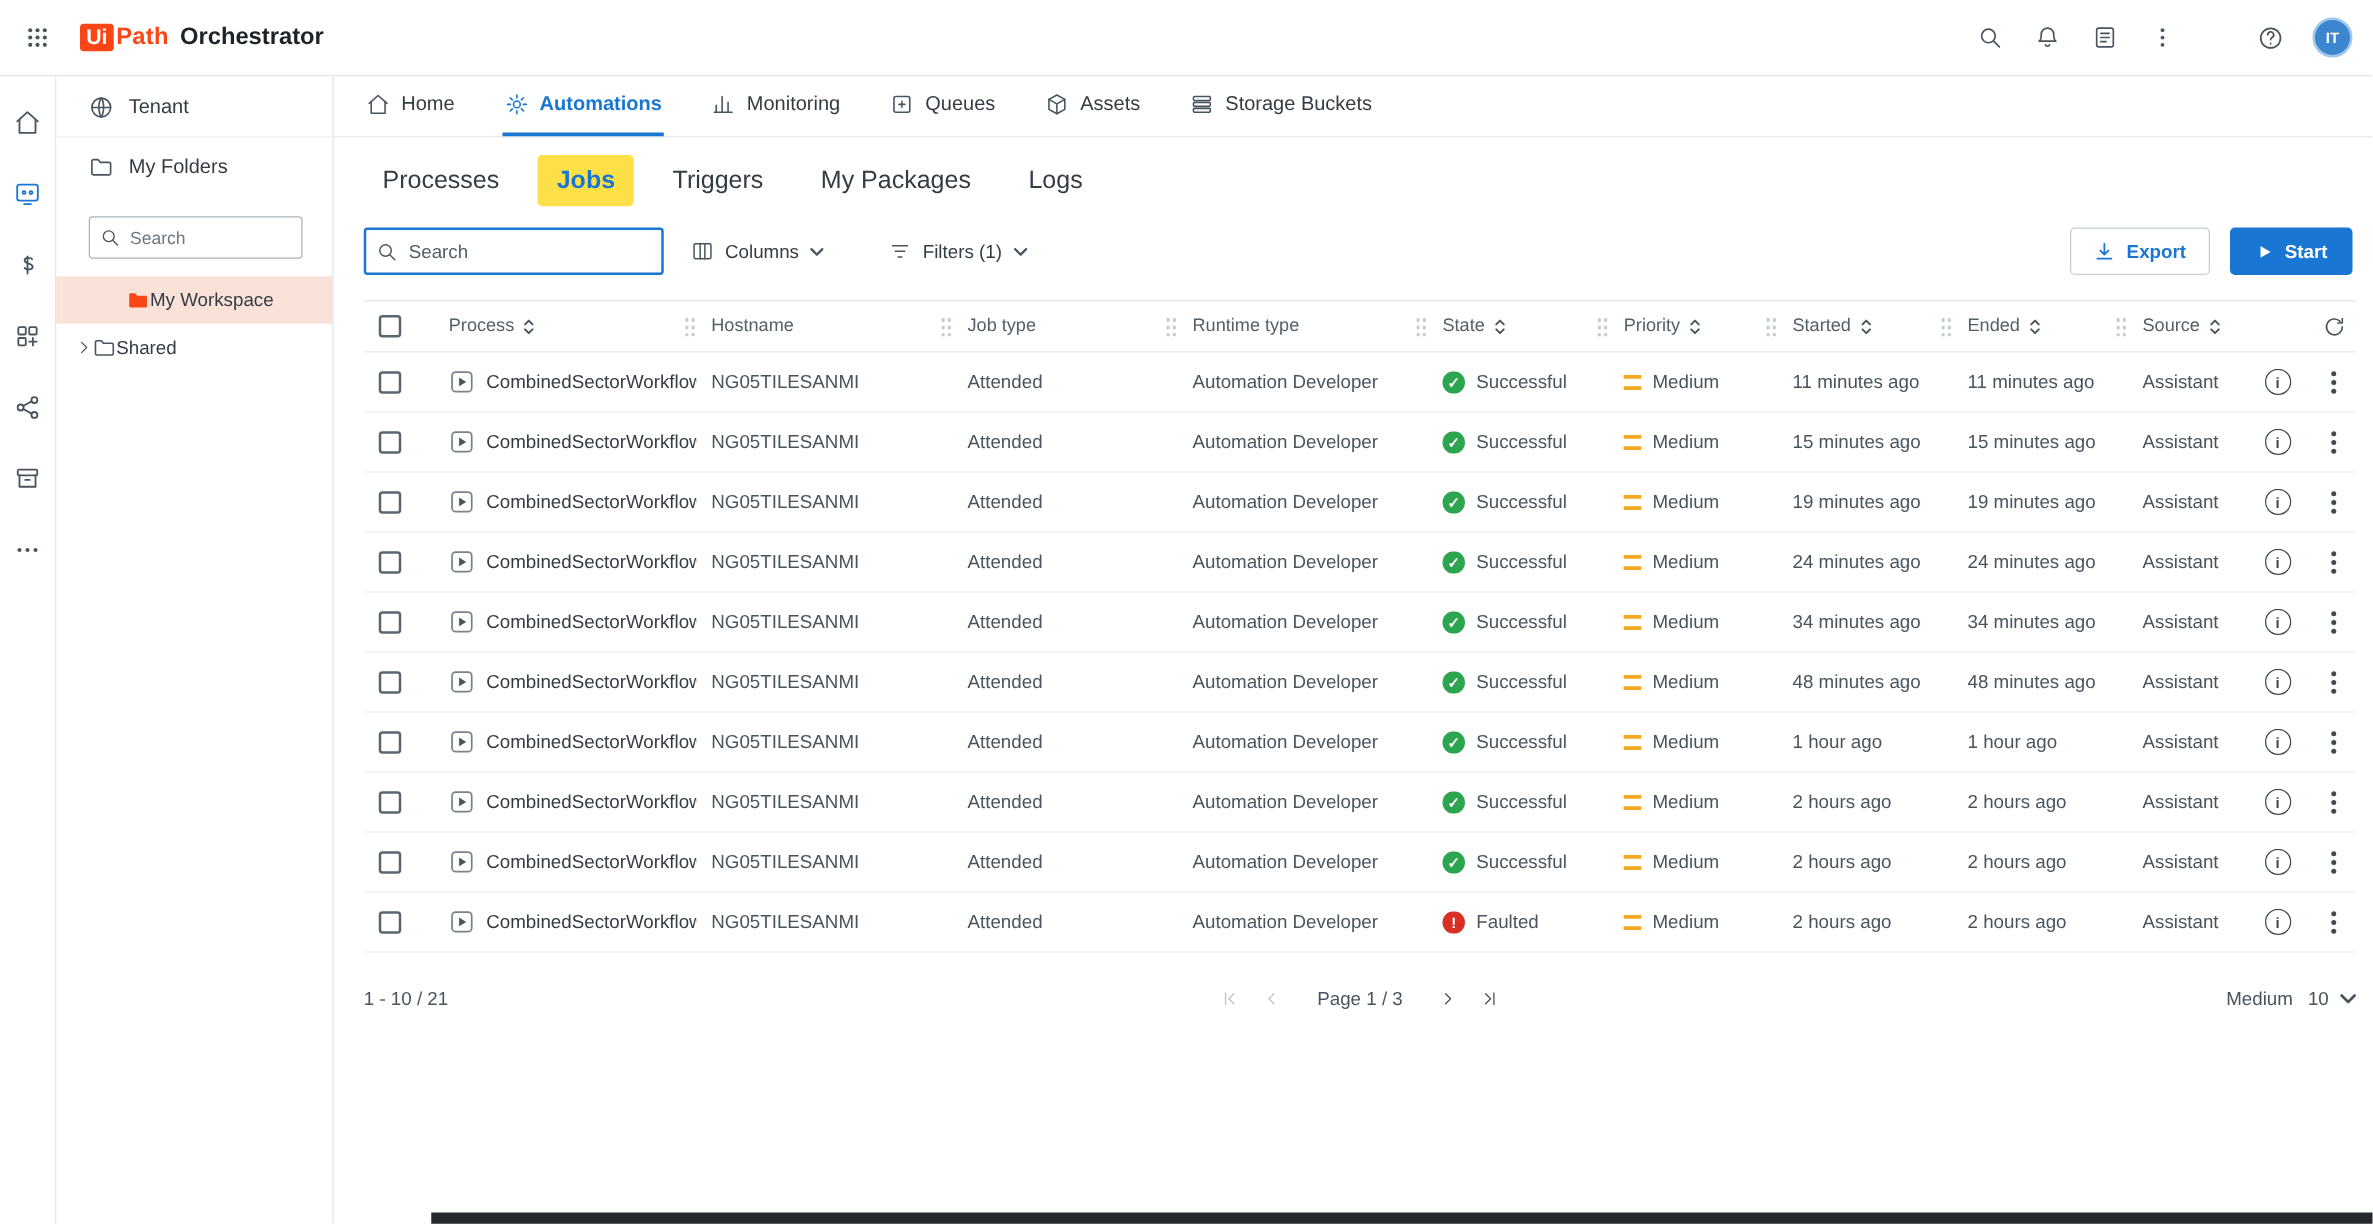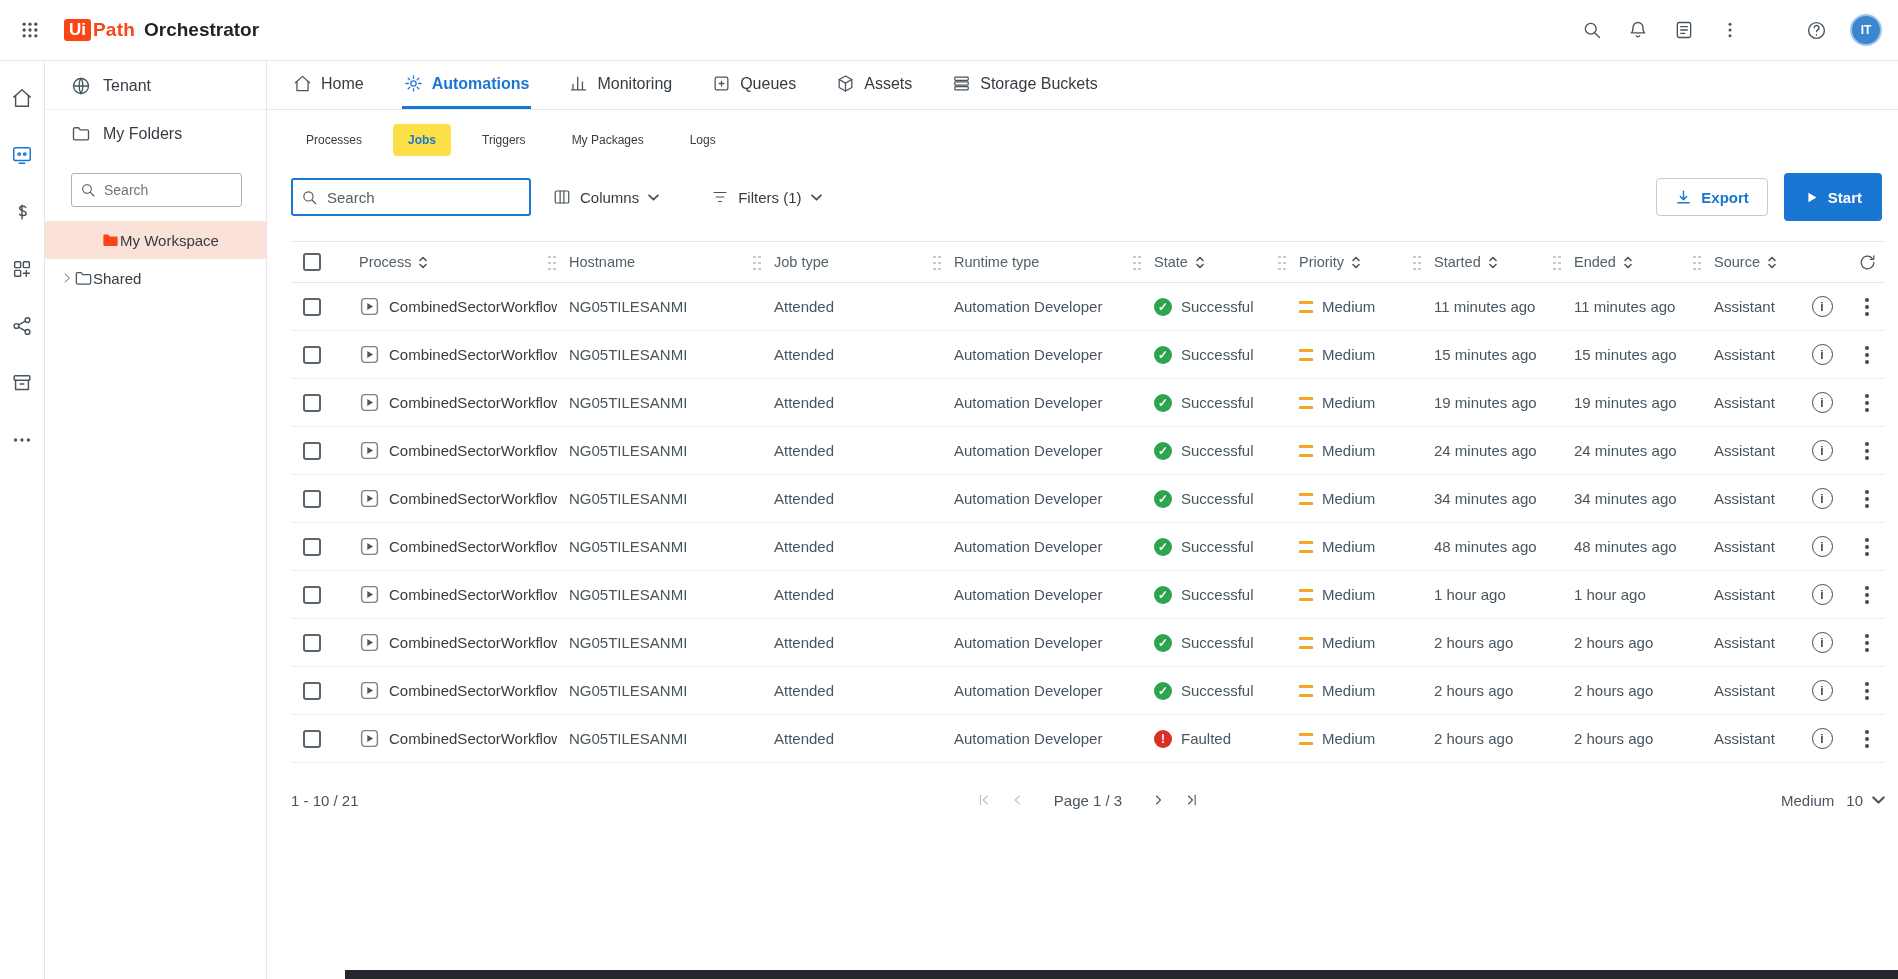--- a/index.html
+++ b/index.html
@@ -62,40 +62,40 @@
   .main{ flex:1; display:flex; flex-direction:column; min-width:0; }
 
   .tabs-bar{ height:49px; border-bottom:1px solid var(--border); display:flex;
     align-items:stretch; gap:36px; padding-left:24px; flex:none; }
   .tab{ display:flex; align-items:center; gap:9px; font-size:16px; color:var(--txt-dark);
     border-bottom:3px solid transparent; padding:0 2px; cursor:pointer; white-space:nowrap; }
   .tab.active{ color:var(--accent); border-bottom-color:var(--accent); font-weight:700; }
   .tab.active svg.ic{ stroke:var(--accent); }
 
   .subtabs{ display:flex; gap:16px; padding:14px 0 0 24px; align-items:center; }
-  .subtab{ font-size:12px; color:var(--txt-dark); padding:9px 15px; border-radius:4px;
+  .subtab{ font-size:20px; color:var(--txt-dark); padding:9px 15px; border-radius:4px;
     cursor:pointer; background:none; border:none; font-family:"Liberation Sans", sans-serif; }
   .subtab.active{ background:#fde047; color:var(--accent); font-weight:700; }
 
   .toolbar{ display:flex; align-items:center; margin:17px 16px 0 24px; gap:10px; }
   .tb-search{ position:relative; width:240px; }
   .tb-search input{ width:240px; height:38px; border:2px solid var(--accent); border-radius:3px;
     padding:0 10px 0 34px; font-size:15px; outline:none; color:var(--txt-dark);
     font-family:"Liberation Sans", sans-serif; }
   .tb-search input::placeholder{ color:#545f66; }
   .tb-search svg{ position:absolute; left:10px; top:11px; }
   .tool-btn{ display:flex; align-items:center; gap:9px; font-size:15px; color:var(--txt-dark);
     background:none; border:none; padding:8px 12px; cursor:pointer; border-radius:4px;
     font-family:"Liberation Sans", sans-serif; }
   .tool-btn.filters{ margin-left:18px; }
   .toolbar-right{ margin-left:auto; display:flex; align-items:center; gap:16px;padding-left:38px; }
   .btn-export{ display:flex; align-items:center; gap:9px; height:38px; padding:0 18px;
     background:#fff; border:1px solid #c4ccd2; border-radius:4px; color:var(--accent);
     font-size:15px; font-weight:700; cursor:pointer; font-family:"Liberation Sans", sans-serif; }
-  .btn-start{ display:flex; align-items:center; gap:9px; height:48px; padding:0 20px;
+  .btn-start{ display:flex; align-items:center; gap:9px; height:38px; padding:0 20px;
     background:var(--accent); border:none; border-radius:4px; color:#fff; font-size:15px;
     font-weight:700; cursor:pointer; font-family:"Liberation Sans", sans-serif; }
 
   
   .table{ margin:20px 13px 0 24px; }
   .thead{ display:grid; grid-template-columns:var(--cols); height:42px; align-items:center;
     border-top:1px solid var(--border); border-bottom:1px solid var(--border);
     color:#526069; font-size:14.5px; }
   .th{ position:relative; display:flex; align-items:center; gap:7px; padding-left:12px;
     height:100%; cursor:pointer; }

